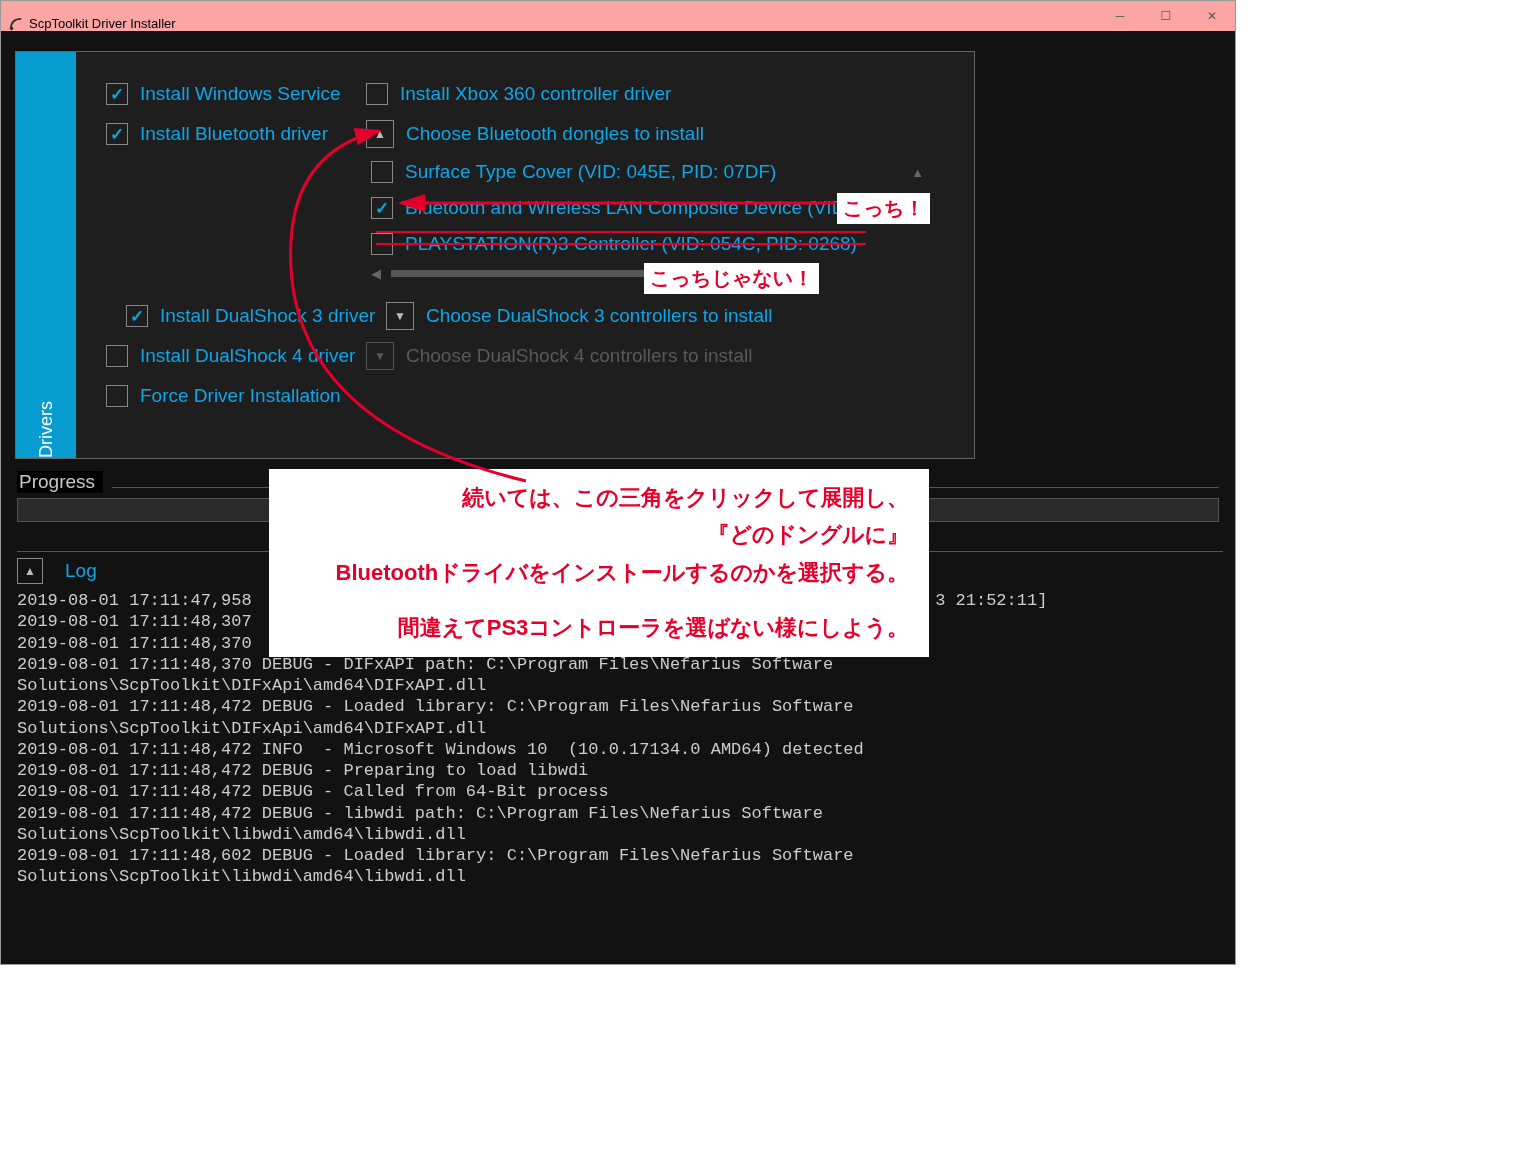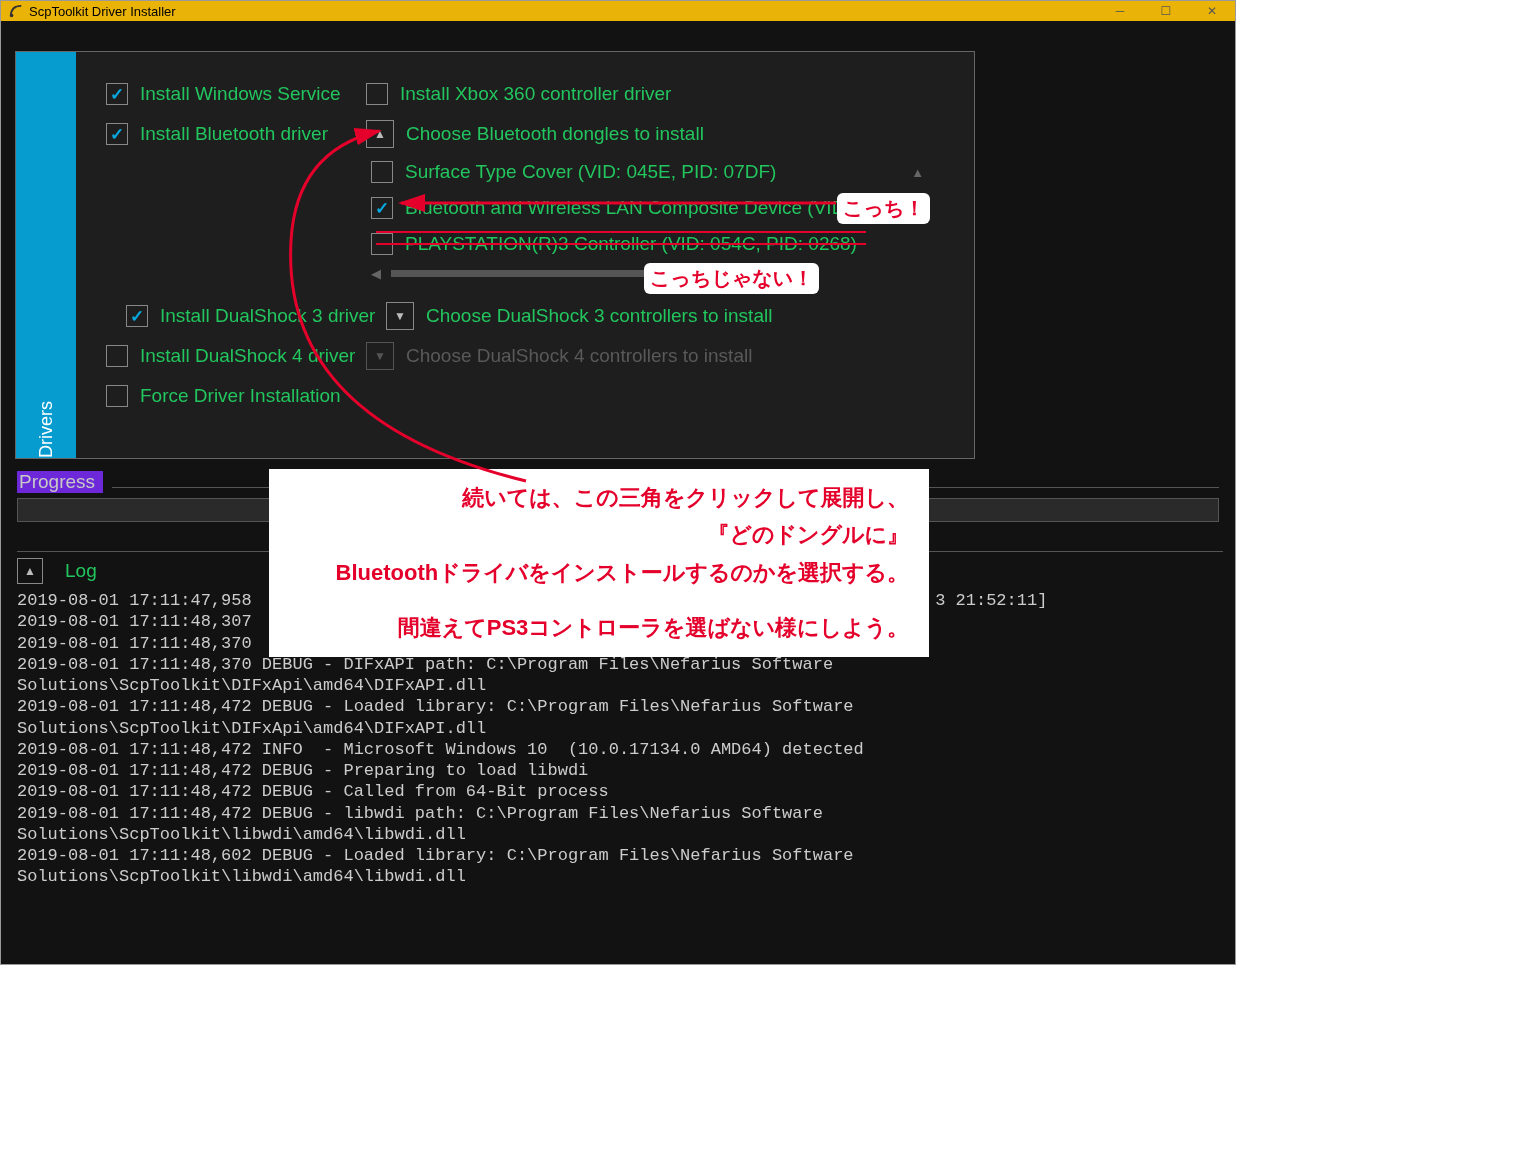--- a/index.html
+++ b/index.html
@@ -11,24 +11,24 @@
   overflow: hidden;
 }
 .window {
   width: 1236px;
   height: 965px;
   background: #121212;
   border: 1px solid #999;
   position: relative;
 }
 .titlebar {
-  height: 20px;
-  background: #eab308;
+  height: 30px;
+  background: #fca5a5;
   display: flex;
-  align-items: center;
+  align-items: flex-end;
   padding-left: 8px;
   font-size: 13px;
   color: #000;
 }
 .titlebar .app-icon {
   width: 14px; height: 14px;
   margin-right: 6px;
   display: inline-block;
 }
 .titlebar .app-icon svg { width: 100%; height: 100%; }
@@ -94,21 +94,21 @@
 }
 .expander {
   width: 28px; height: 28px;
   border: 1px solid #888;
   margin-right: 12px;
   display: flex; align-items: center; justify-content: center;
   color: #bbb;
   font-size: 12px;
   flex-shrink: 0;
 }
-.label { color: #22c55e; white-space: nowrap; }
+.label { color: #0ea5e9; white-space: nowrap; }
 .label.dim { color: #595959; }
 .sublist { margin-left: 265px; }
 .sublist .row { height: 36px; }
 .sublist .cb { width: 22px; height: 22px; }
 
 
 .side-buttons {
   position: absolute;
   right: 20px; top: 30px;
   width: 210px;
@@ -128,21 +128,21 @@
   position: absolute;
   left: 16px; right: 16px;
   top: 440px;
 }
 .progress-label {
   font-size: 19px;
   color: #c8c8c8;
   padding-left: 2px;
   margin-bottom: 6px;
   display: inline-block;
-  background: #6d28d9;
+  background: #000000;
   padding-right: 8px;
 }
 .progress-line-top {
   border-top: 1px solid #555;
   margin-top: -12px;
   margin-left: 95px;
 }
 .progress-bar {
   height: 24px;
   border: 1px solid #555;
@@ -174,21 +174,20 @@
 
 
 .anno-box {
   position: absolute;
   background: #fff;
   color: #e4002b;
   font-weight: bold;
   font-size: 20px;
   padding: 2px 6px;
   white-space: nowrap;
-  border-radius: 6px;
 }
 .anno-big {
   position: absolute;
   background: #fff;
   color: #e4002b;
   font-weight: bold;
   font-size: 22px;
   text-align: right;
   padding: 10px 20px;
   line-height: 1.7;

